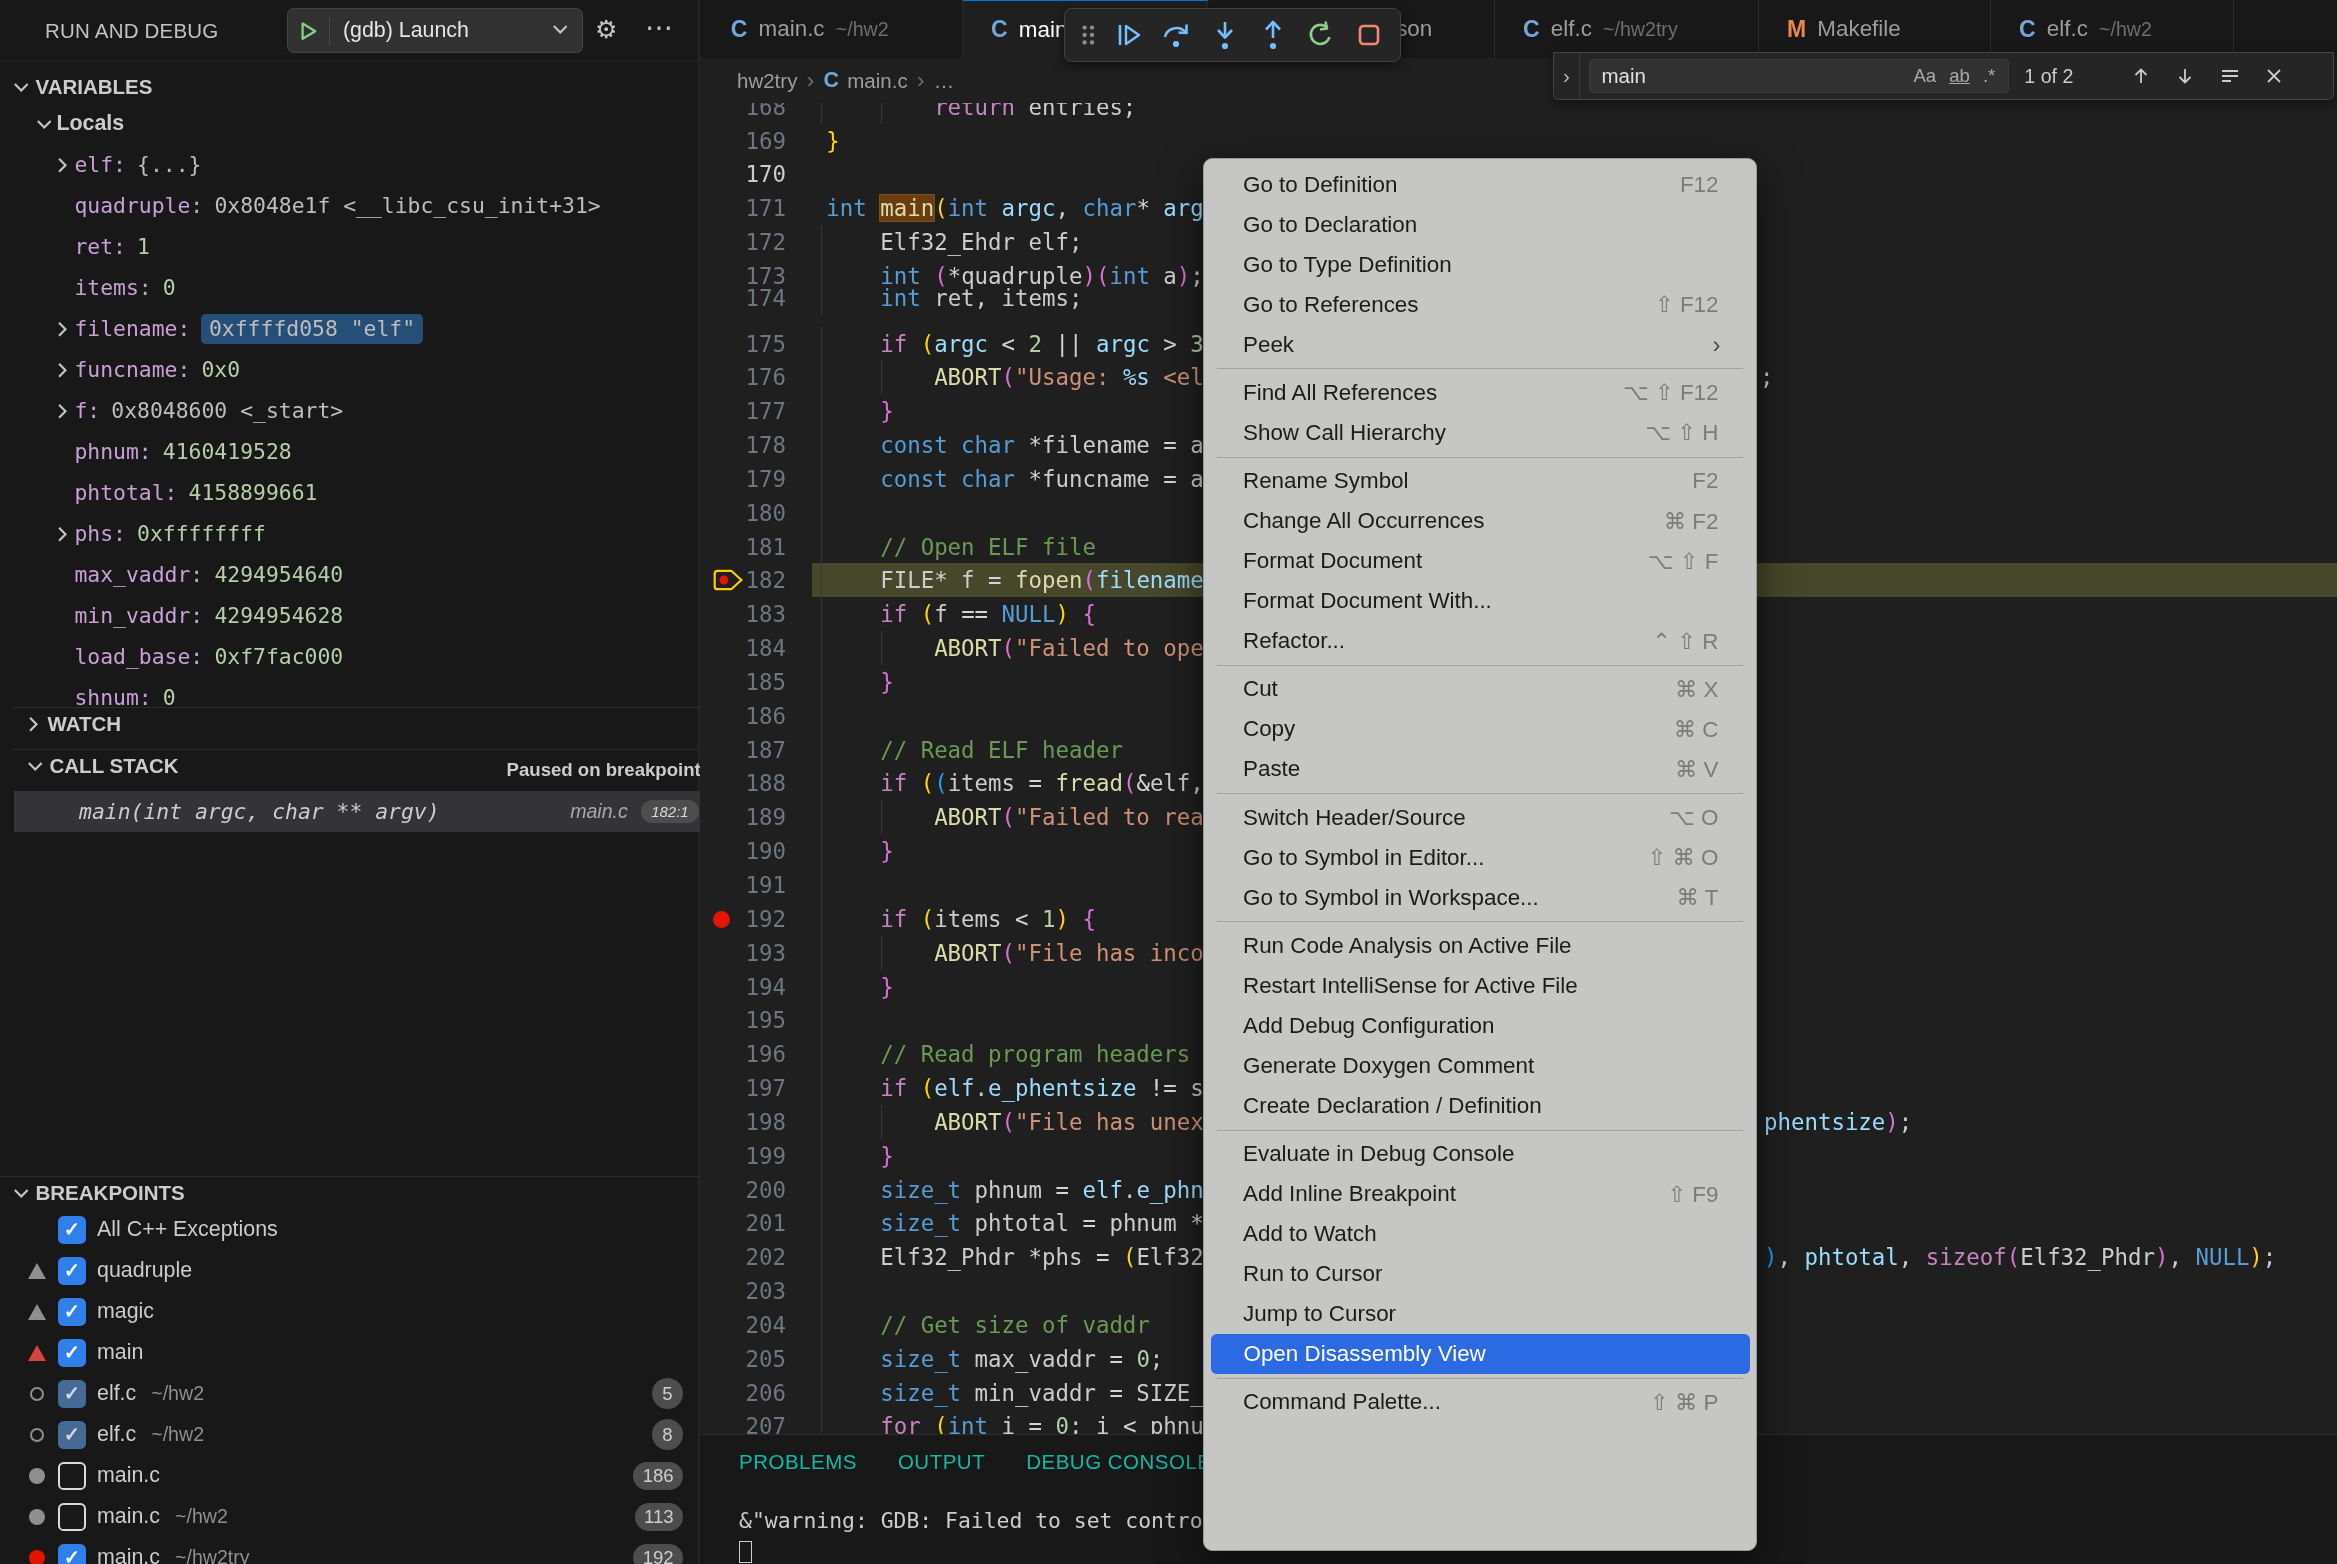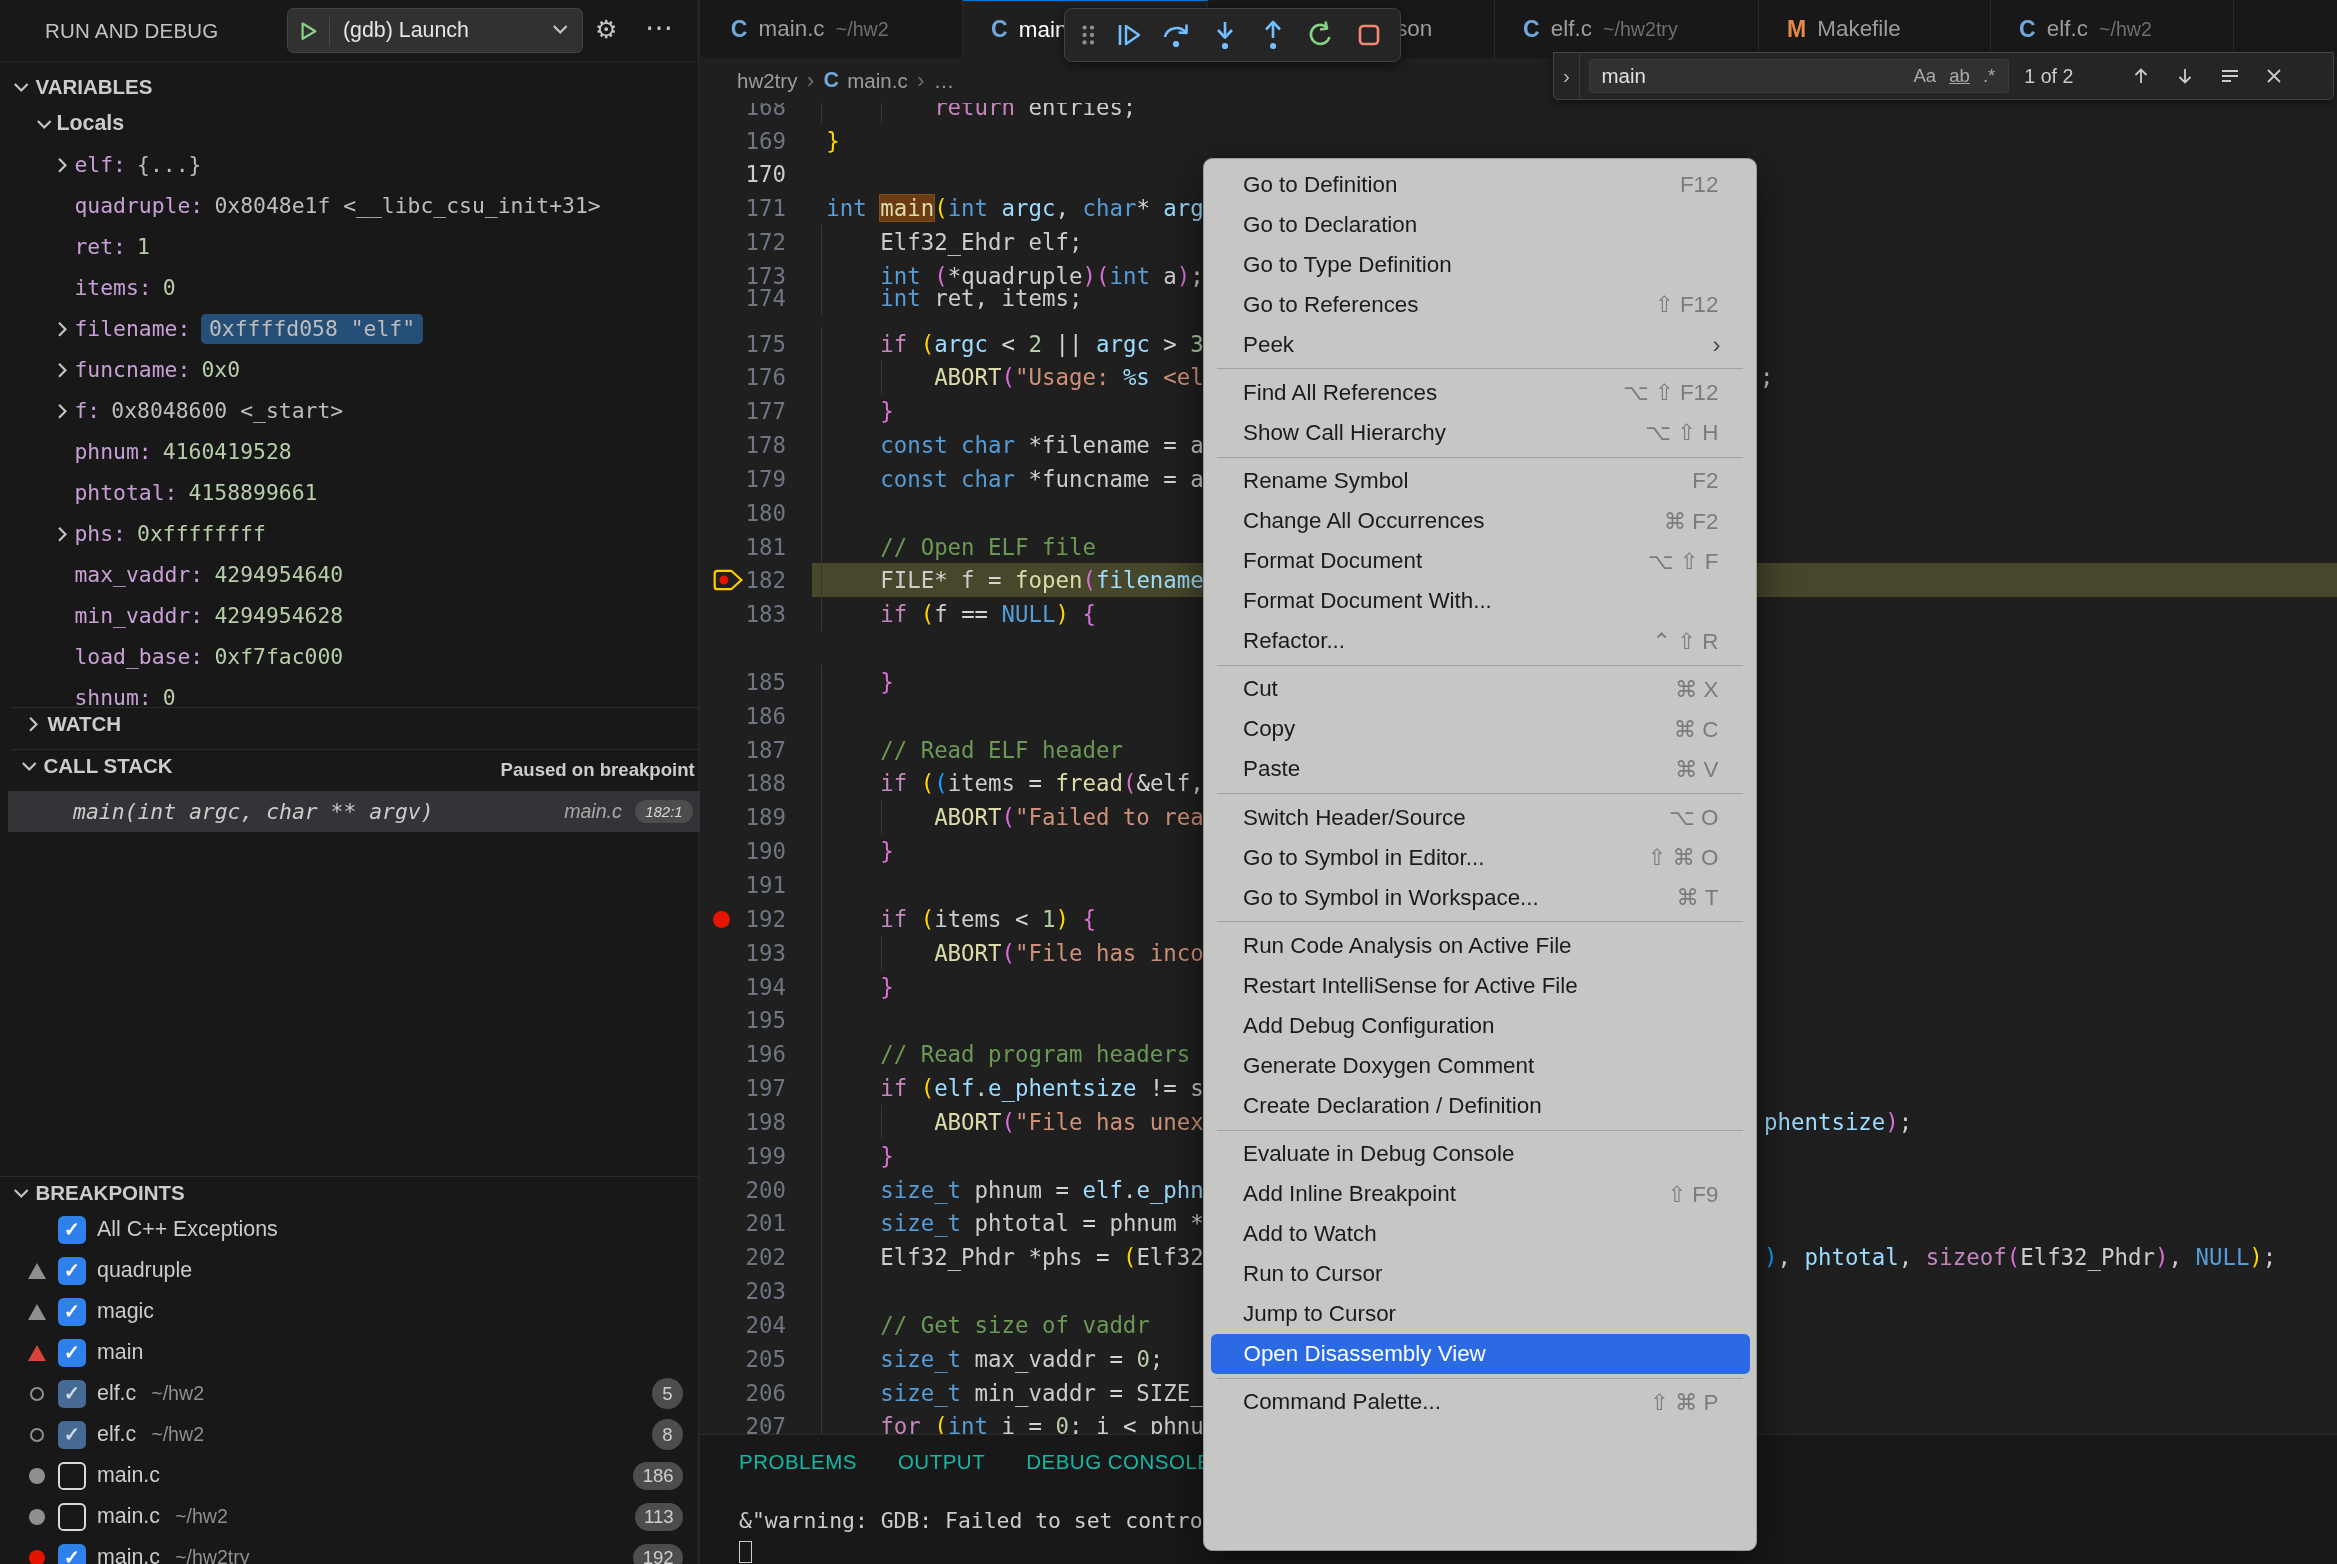--- a/index.html
+++ b/index.html
@@ -28,21 +28,21 @@
   .tree-chev { width:22.4px; margin-left:52px; color:#bbbbbb; display:flex; }
   .tree-chev.empty svg { visibility:hidden; }
   .scope-row { font-family:"Liberation Sans", sans-serif; font-weight:bold; font-size:21.4px; }
   .scope-row .tree-chev { margin-left:34px; }
   .var-name { color:#c99fd6; }
   .var-val { margin-left:11.2px; }
   .v-num { color:#b5cea8; }
   .v-raw { color:#bdbdbd; }
   .v-sel { background:#264f78; border-radius:4.7px; padding:2.8px 7.5px; }
   #sec-watch { position:absolute; left:12px; top:707px; width:100%; height:43px; border-top:0.9px solid #2b2b2b; border-bottom:0.9px solid #2b2b2b; display:flex; align-items:flex-start; }
-  #sec-callstack { position:absolute; left:8px; top:750px; width:100%; height:426px; }
+  #sec-callstack { position:absolute; left:14px; top:750px; width:100%; height:426px; }
   #cs-header { position:relative; height:41px; }
   #cs-status { position:absolute; right:11.2px; top:9.3px; font-size:18.6px; font-weight:bold; color:#cccccc; }
   #stack-frame { height:41px; background:#343438; display:flex; align-items:center;font-style:italic; }
   #sf-label { font-family:"DejaVu Sans Mono", monospace; font-size:21.4px; color:#cccccc; margin-left:65px; flex:1; }
   #sf-file { font-size:19.6px; color:#a8a8a8; margin-right:13px; }
   #sf-loc { background:#4d4d4d; color:#d8d8d8; font-size:15px; border-radius:14px; padding:2.8px 10.3px; margin-right:13px; }
   #sec-breakpoints { position:absolute; left:0; top:1176px; width:100%; height:388px; border-top:0.9px solid #2b2b2b; overflow:hidden; }
   .bp-row { position:relative; height:41px; display:flex; align-items:center; }
   .bp-marker { position:absolute; left:26px; width:22.4px; display:flex; justify-content:center; }
   .tri { width:0; height:0; border-left:9.3px solid transparent; border-right:9.3px solid transparent; border-bottom:16px solid #8f8f8f; }
@@ -441,20 +441,21 @@
         <div class="code-row" style="top: 336px;"><span class="ln">177</span><span class="guide" style="left: 121px;"></span><span class="code-text"><span class="tk-pl">    </span><span class="tk-b2">}</span></span></div>
         <div class="code-row" style="top: 370px;"><span class="ln">178</span><span class="guide" style="left: 121px;"></span><span class="code-text"><span class="tk-pl">    </span><span class="tk-ty">const char</span><span class="tk-pl"> </span><span class="tk-op">*</span><span class="tk-pl">filename </span><span class="tk-op">=</span><span class="tk-pl"> a</span></span></div>
         <div class="code-row" style="top: 404px;"><span class="ln">179</span><span class="guide" style="left: 121px;"></span><span class="code-text"><span class="tk-pl">    </span><span class="tk-ty">const char</span><span class="tk-pl"> </span><span class="tk-op">*</span><span class="tk-pl">funcname </span><span class="tk-op">=</span><span class="tk-pl"> a</span></span></div>
         <div class="code-row" style="top: 438px;"><span class="ln">180</span><span class="guide" style="left: 121px;"></span><span class="code-text"></span></div>
         <div class="code-row" style="top: 472px;"><span class="ln">181</span><span class="guide" style="left: 121px;"></span><span class="code-text"><span class="tk-pl">    </span><span class="tk-cm">// Open ELF file</span></span></div>
         <div class="code-row" style="top: 505px;"><div class="row-band"></div><span class="ln">182</span><span class="guide" style="left: 121px;"></span><span class="bp-gutter"><svg width="35" height="26" viewBox="0 0 38 28">
               <path d="M4 7 Q4 4 7 4 L22 4 L33 14 L22 24 L7 24 Q4 24 4 21 Z" fill="none" stroke="#ffcc00" stroke-width="2.4"></path>
               <circle cx="14" cy="14" r="4.8" fill="#e51400"></circle>
             </svg></span><span class="code-text"><span class="tk-pl">    FILE</span><span class="tk-op">*</span><span class="tk-pl"> f </span><span class="tk-op">=</span><span class="tk-pl"> </span><span class="tk-fn">fopen</span><span class="tk-b2">(</span><span class="tk-va">filename</span></span></div>
         <div class="code-row" style="top: 539px;"><span class="ln">183</span><span class="guide" style="left: 121px;"></span><span class="code-text"><span class="tk-pl">    </span><span class="tk-kw">if</span><span class="tk-pl"> </span><span class="tk-b1">(</span><span class="tk-pl">f </span><span class="tk-op">==</span><span class="tk-pl"> </span><span class="tk-ty">NULL</span><span class="tk-b1">)</span><span class="tk-pl"> </span><span class="tk-b2">{</span></span></div>
+        <div class="code-row" style="top: 573px;"><span class="ln">184</span><span class="guide" style="left: 121px;"></span><span class="guide" style="left: 181px;"></span><span class="code-text"><span class="tk-pl">        </span><span class="tk-fn">ABORT</span><span class="tk-b2">(</span><span class="tk-st">"Failed to ope</span></span></div>
         <div class="code-row" style="top: 607px;"><span class="ln">185</span><span class="guide" style="left: 121px;"></span><span class="code-text"><span class="tk-pl">    </span><span class="tk-b2">}</span></span></div>
         <div class="code-row" style="top: 641px;"><span class="ln">186</span><span class="guide" style="left: 121px;"></span><span class="code-text"></span></div>
         <div class="code-row" style="top: 675px;"><span class="ln">187</span><span class="guide" style="left: 121px;"></span><span class="code-text"><span class="tk-pl">    </span><span class="tk-cm">// Read ELF header</span></span></div>
         <div class="code-row" style="top: 708px;"><span class="ln">188</span><span class="guide" style="left: 121px;"></span><span class="code-text"><span class="tk-pl">    </span><span class="tk-kw">if</span><span class="tk-pl"> </span><span class="tk-b1">(</span><span class="tk-b3">(</span><span class="tk-pl">items </span><span class="tk-op">=</span><span class="tk-pl"> </span><span class="tk-fn">fread</span><span class="tk-b2">(</span><span class="tk-op">&amp;</span><span class="tk-pl">elf,</span></span></div>
         <div class="code-row" style="top: 742px;"><span class="ln">189</span><span class="guide" style="left: 121px;"></span><span class="guide" style="left: 181px;"></span><span class="code-text"><span class="tk-pl">        </span><span class="tk-fn">ABORT</span><span class="tk-b2">(</span><span class="tk-st">"Failed to rea</span></span></div>
         <div class="code-row" style="top: 776px;"><span class="ln">190</span><span class="guide" style="left: 121px;"></span><span class="code-text"><span class="tk-pl">    </span><span class="tk-b2">}</span></span></div>
         <div class="code-row" style="top: 810px;"><span class="ln">191</span><span class="guide" style="left: 121px;"></span><span class="code-text"></span></div>
         <div class="code-row" style="top: 844px;"><span class="ln">192</span><span class="guide" style="left: 121px;"></span><span class="bp-dot-g"></span><span class="code-text"><span class="tk-pl">    </span><span class="tk-kw">if</span><span class="tk-pl"> </span><span class="tk-b1">(</span><span class="tk-pl">items </span><span class="tk-op">&lt;</span><span class="tk-pl"> </span><span class="tk-nu">1</span><span class="tk-b1">)</span><span class="tk-pl"> </span><span class="tk-b2">{</span></span></div>
         <div class="code-row" style="top: 878px;"><span class="ln">193</span><span class="guide" style="left: 121px;"></span><span class="guide" style="left: 181px;"></span><span class="code-text"><span class="tk-pl">        </span><span class="tk-fn">ABORT</span><span class="tk-b2">(</span><span class="tk-st">"File has inco</span></span></div>
         <div class="code-row" style="top: 912px;"><span class="ln">194</span><span class="guide" style="left: 121px;"></span><span class="code-text"><span class="tk-pl">    </span><span class="tk-b2">}</span></span></div>

